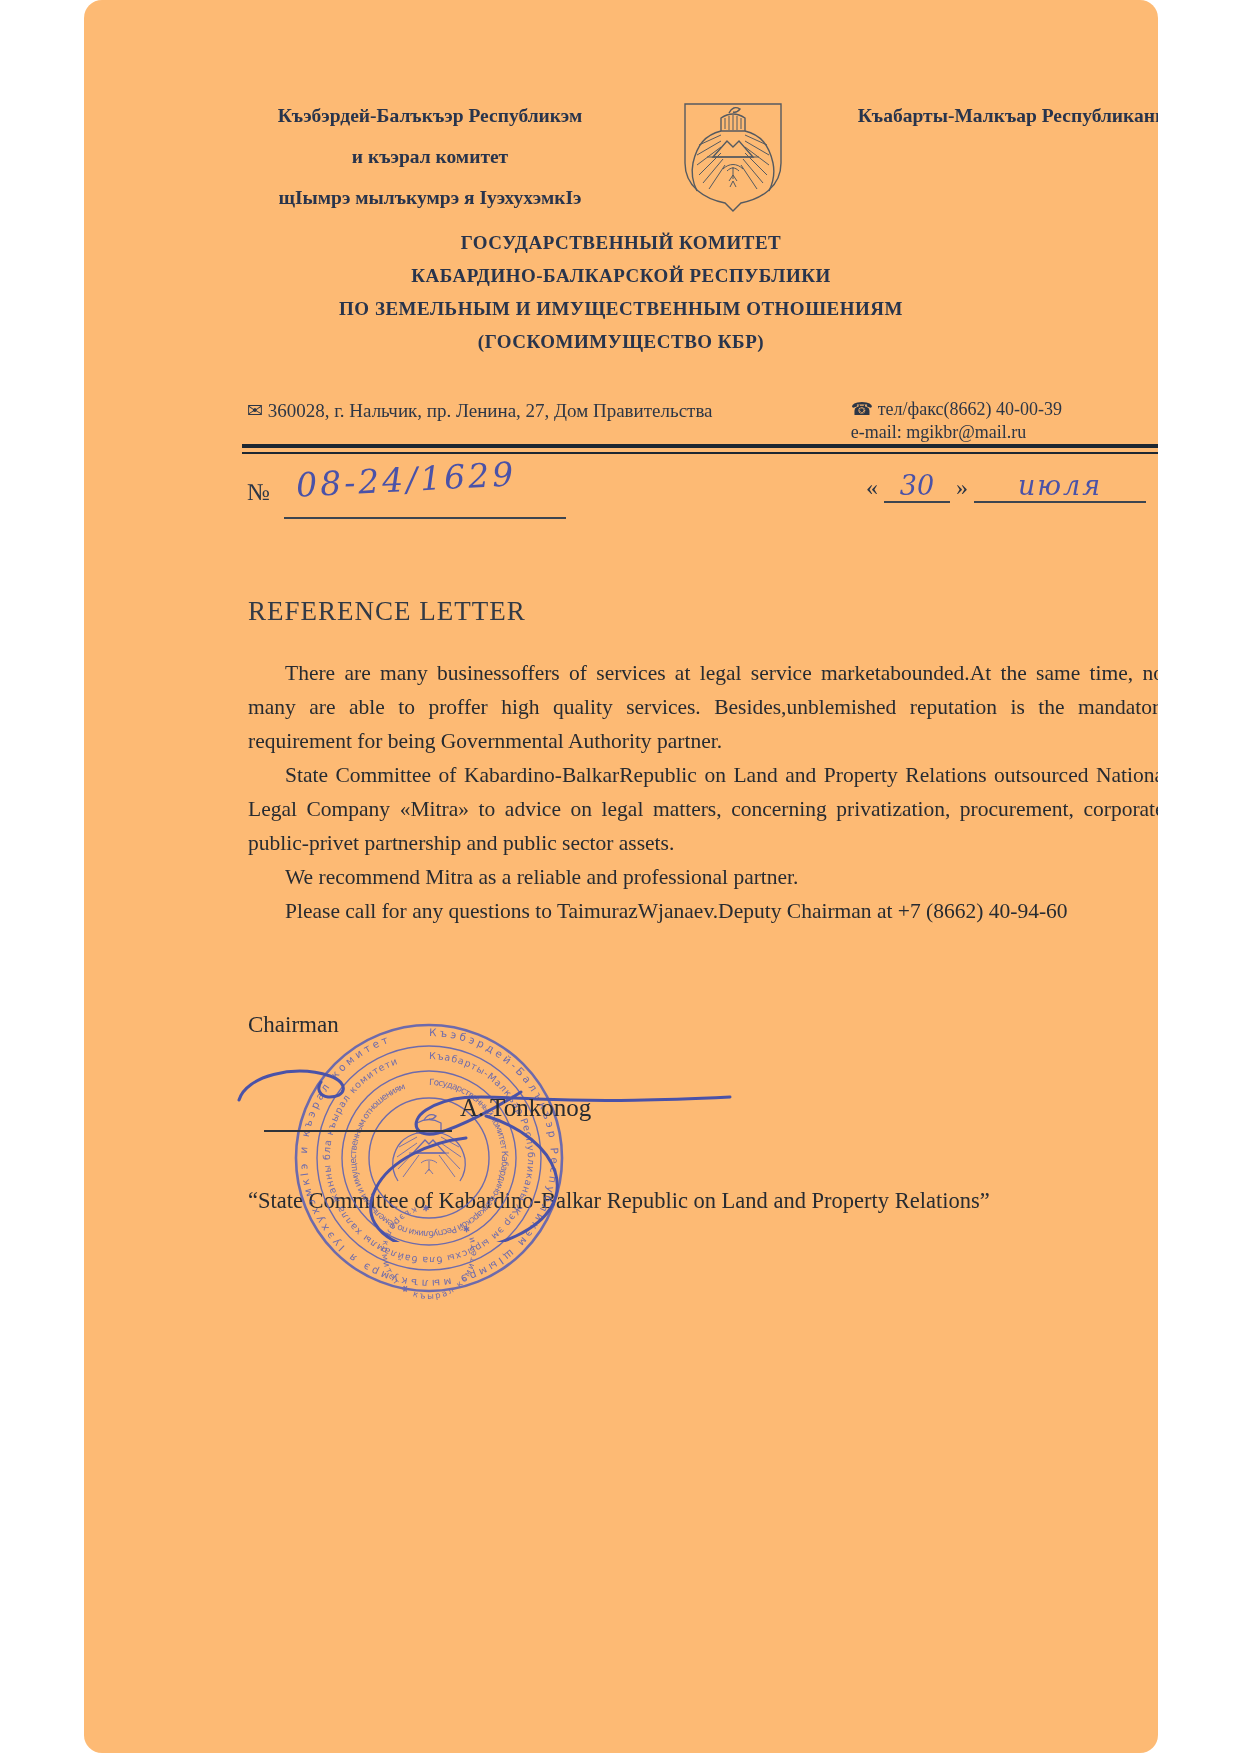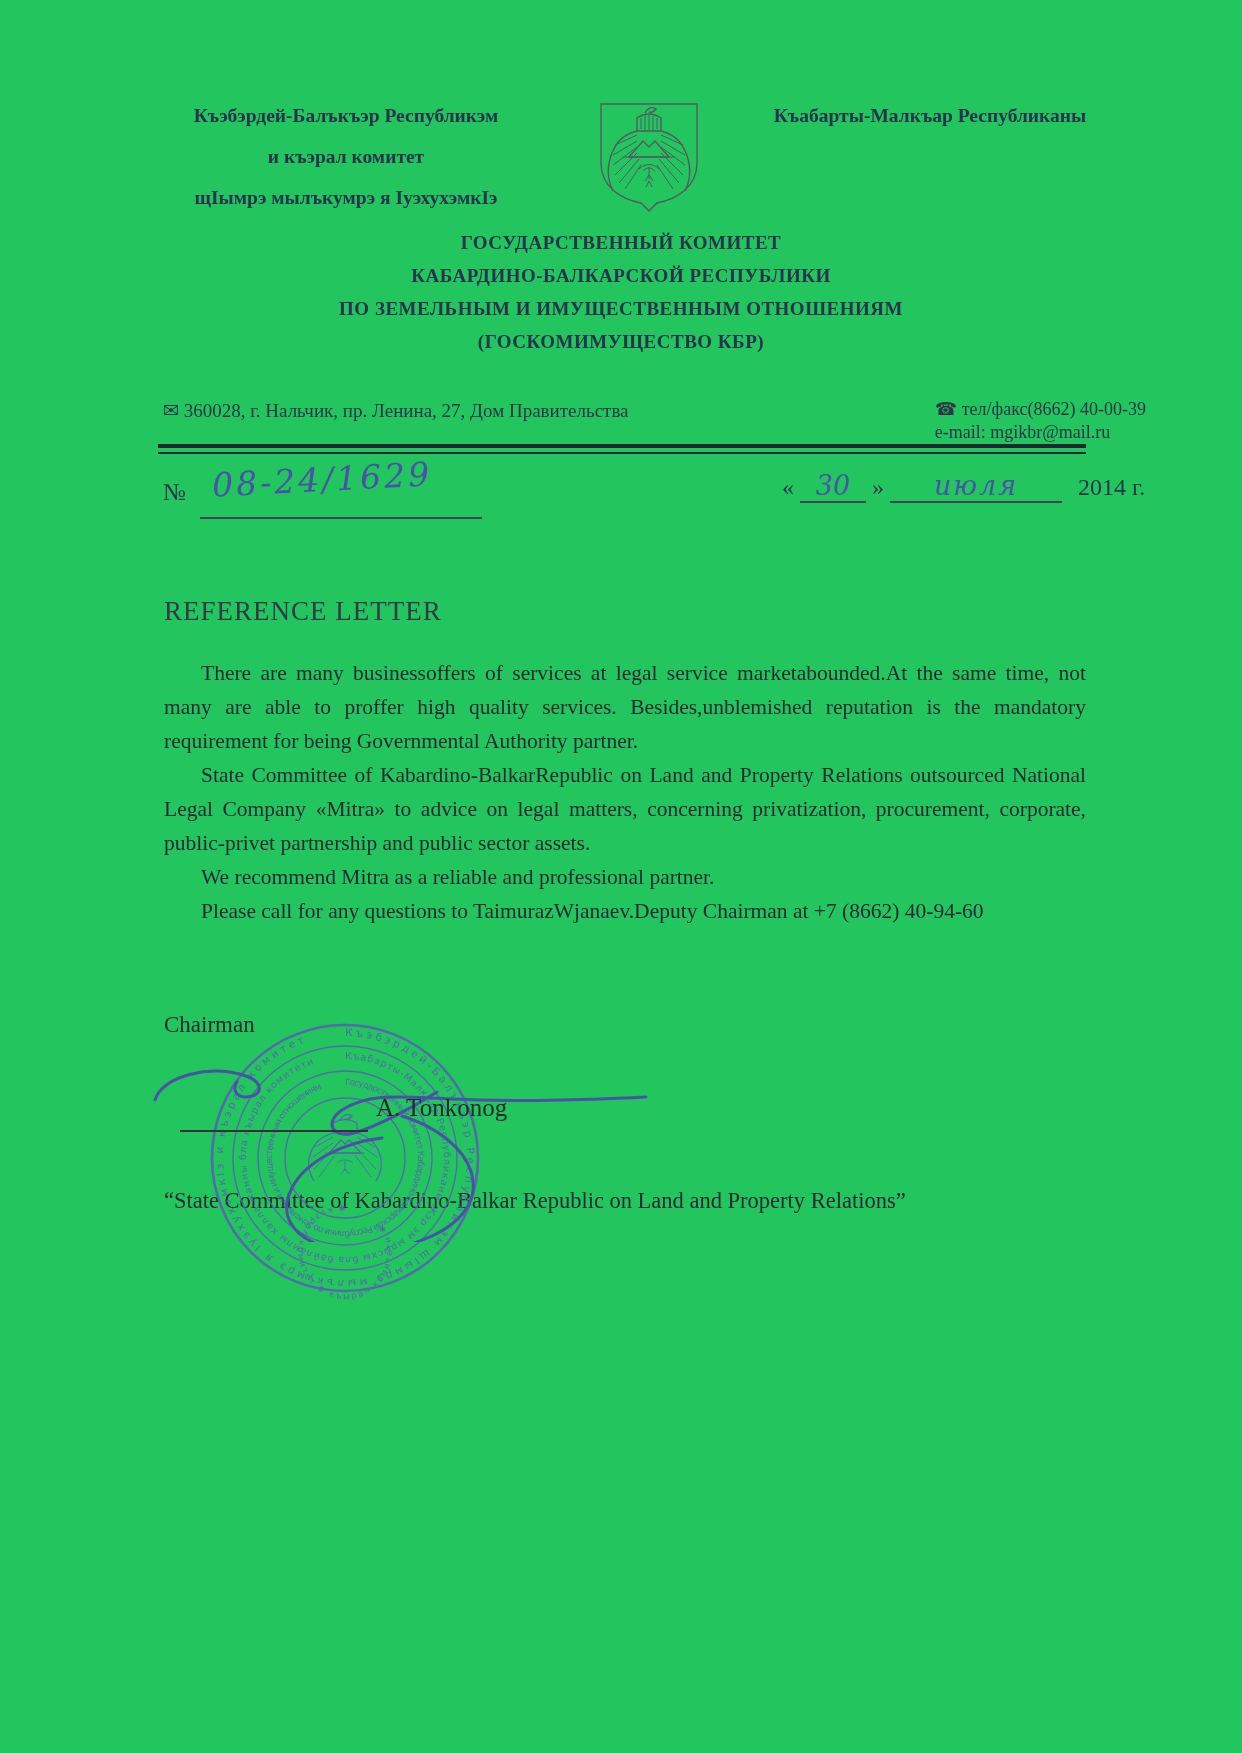--- a/index.html
+++ b/index.html
@@ -1,18 +1,18 @@
 <!DOCTYPE html>
 <html><head>
 <meta charset="utf-8">
 <style>
   html,body{margin:0;padding:0;background:#ffffff;}
   .page{
-    position:relative;width:1242px;height:1753px;margin:0 auto;background:#22c55e;
-    font-family:"Liberation Serif","DejaVu Serif",serif;color:#2e333b;overflow:hidden;
+    position:relative;width:1074px;height:1753px;margin:0 auto;background:#fdba74;
+    font-family:"Liberation Serif","DejaVu Serif",serif;color:#2e333b;overflow:hidden;border-radius:18px;
   }
   .abs{position:absolute;}
   
   .hdr-col{width:372px;text-align:center;font-weight:bold;font-size:19.5px;
            line-height:41px;color:#28344c;}
   .title{left:0;right:0;top:226px;text-align:center;font-weight:bold;
          font-size:19px;line-height:33px;color:#28344c;letter-spacing:.5px;}
   
   .addr{left:163px;top:399px;font-size:19px;color:#2c3646;}
   .contact-right{right:96px;top:397px;font-size:18px;

